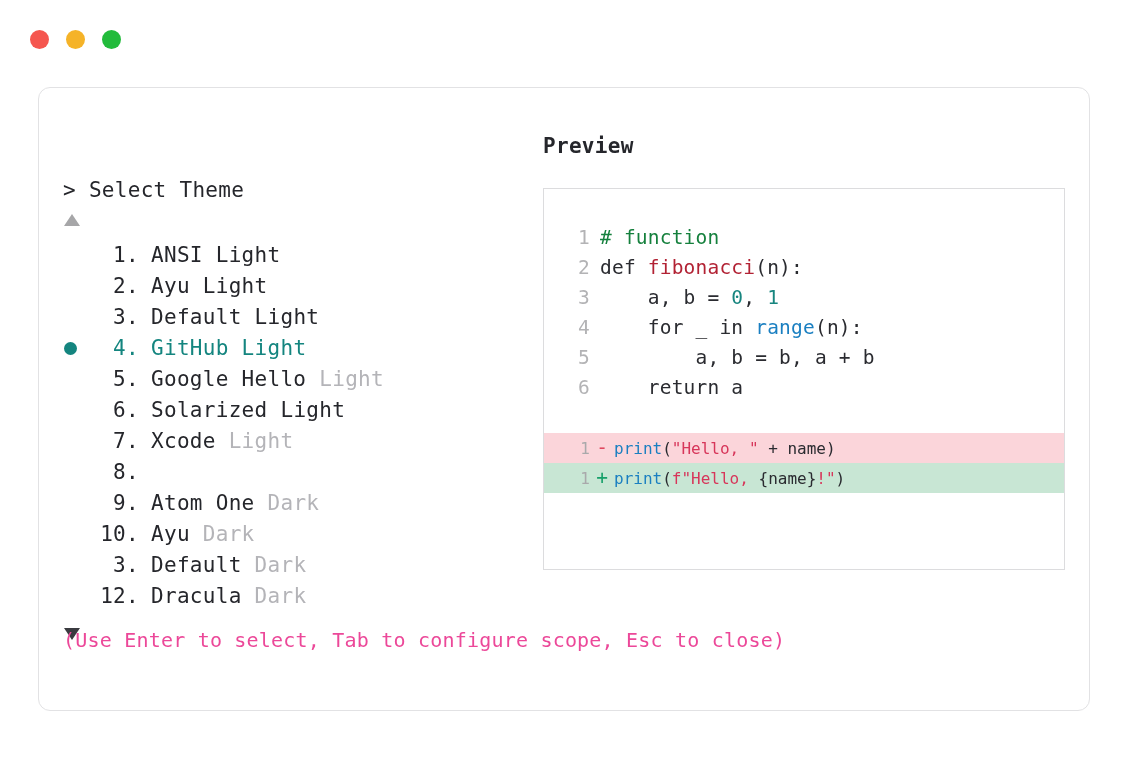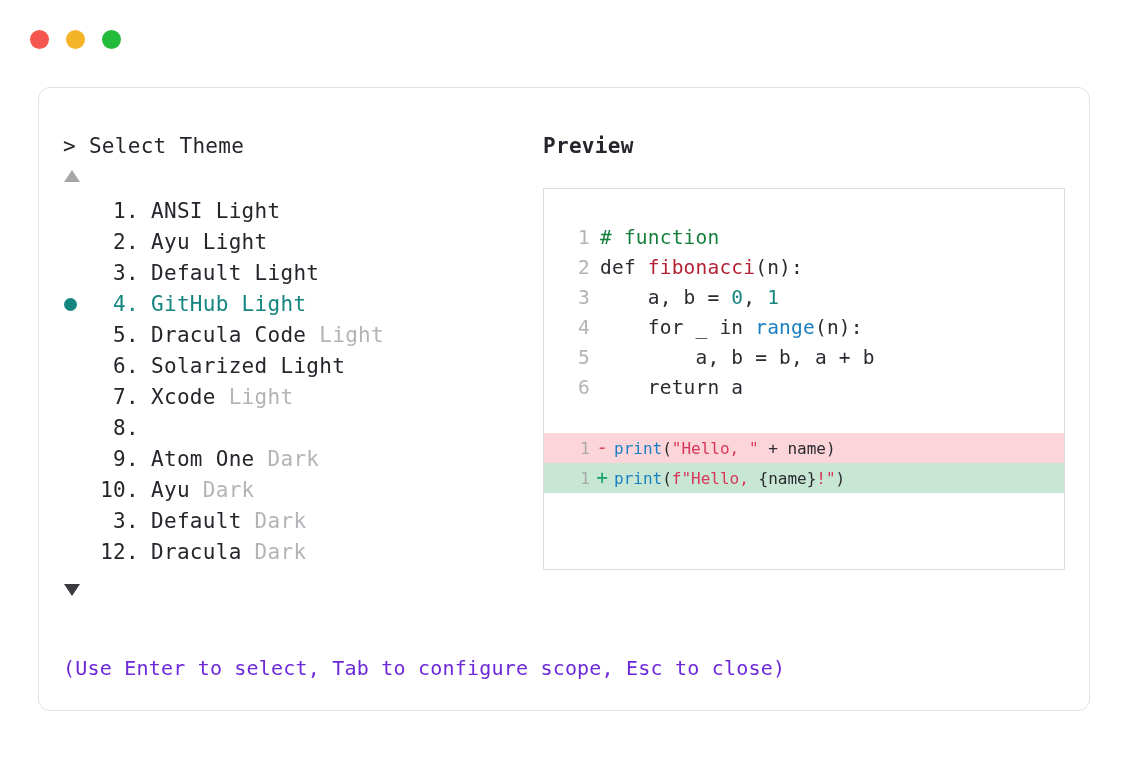--- a/index.html
+++ b/index.html
@@ -66,20 +66,21 @@
     top: 44px;
     width: 470px;
   }
 
   .prompt-row {
     font-size: 21px;
     line-height: 28px;
     color: #25262b;
     letter-spacing: 0.3px;
     white-space: pre;
+    margin-top: 44px;
   }
 
   .scroll-arrow {
     width: 0;
     height: 0;
     margin-left: 1px;
   }
   .arrow-up {
     margin-top: 10px;
     border-left: 8px solid transparent;
@@ -139,25 +140,25 @@
   .theme-item.selected .idx-cell,
   .theme-item.selected .label-cell {
     color: #14857f;
   }
   .variant-dim { color: #b4b4b8; }
   .variant-strong { color: #25262b; }
 
   .hint {
     position: absolute;
     left: 24px;
-    top: 566px;
+    top: 538px;
     font-size: 20px;
     line-height: 28px;
     letter-spacing: 0.2px;
-    color: #6d28d9;
+    color: #ec4899;
     white-space: pre;
   }
 
   
   .right-pane {
     position: absolute;
     left: 504px;
     top: 44px;
     width: 524px;
   }
@@ -245,21 +246,21 @@
     <div class="card-inner">
 
       <div class="left-pane">
         <div class="prompt-row">&gt; Select Theme</div>
         <div class="scroll-arrow arrow-up"></div>
         <ul class="theme-list" id="theme-list">
             <li class="theme-item"><span class="bullet-cell"></span><span class="idx-cell">1.</span><span class="label-cell"><span>ANSI</span><span class="variant-strong"> Light</span></span></li>
             <li class="theme-item"><span class="bullet-cell"></span><span class="idx-cell">2.</span><span class="label-cell"><span>Ayu</span><span class="variant-strong"> Light</span></span></li>
             <li class="theme-item"><span class="bullet-cell"></span><span class="idx-cell">3.</span><span class="label-cell"><span>Default</span><span class="variant-strong"> Light</span></span></li>
             <li class="theme-item selected"><span class="bullet-cell"><span class="bullet"></span></span><span class="idx-cell">4.</span><span class="label-cell"><span>GitHub</span><span> Light</span></span></li>
-            <li class="theme-item"><span class="bullet-cell"></span><span class="idx-cell">5.</span><span class="label-cell"><span>Dracula Code</span><span class="variant-dim"> Light</span></span></li>
+            <li class="theme-item"><span class="bullet-cell"></span><span class="idx-cell">5.</span><span class="label-cell"><span>Google Hello</span><span class="variant-dim"> Light</span></span></li>
             <li class="theme-item"><span class="bullet-cell"></span><span class="idx-cell">6.</span><span class="label-cell"><span>Solarized</span><span class="variant-strong"> Light</span></span></li>
             <li class="theme-item"><span class="bullet-cell"></span><span class="idx-cell">7.</span><span class="label-cell"><span>Xcode</span><span class="variant-dim"> Light</span></span></li>
             <li class="theme-item"><span class="bullet-cell"></span><span class="idx-cell">8.</span></li>
             <li class="theme-item"><span class="bullet-cell"></span><span class="idx-cell">9.</span><span class="label-cell"><span>Atom One</span><span class="variant-dim"> Dark</span></span></li>
             <li class="theme-item"><span class="bullet-cell"></span><span class="idx-cell">10.</span><span class="label-cell"><span>Ayu</span><span class="variant-dim"> Dark</span></span></li>
             <li class="theme-item"><span class="bullet-cell"></span><span class="idx-cell">3.</span><span class="label-cell"><span>Default</span><span class="variant-dim"> Dark</span></span></li>
             <li class="theme-item"><span class="bullet-cell"></span><span class="idx-cell">12.</span><span class="label-cell"><span>Dracula</span><span class="variant-dim"> Dark</span></span></li>
           </ul>
         <div class="scroll-arrow arrow-down"></div>
       </div>

